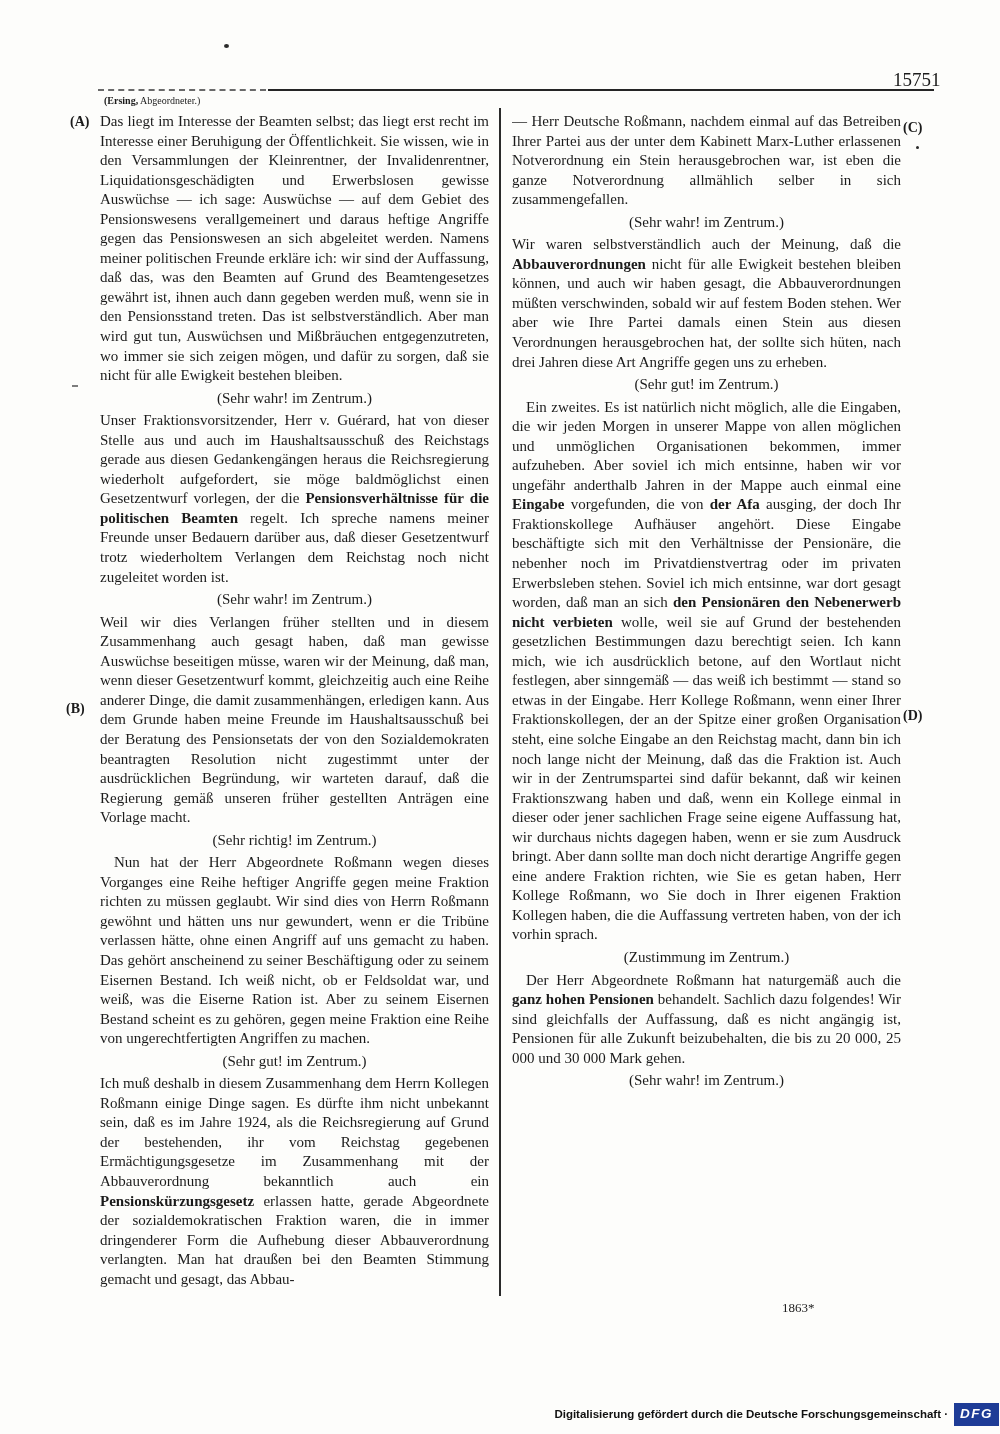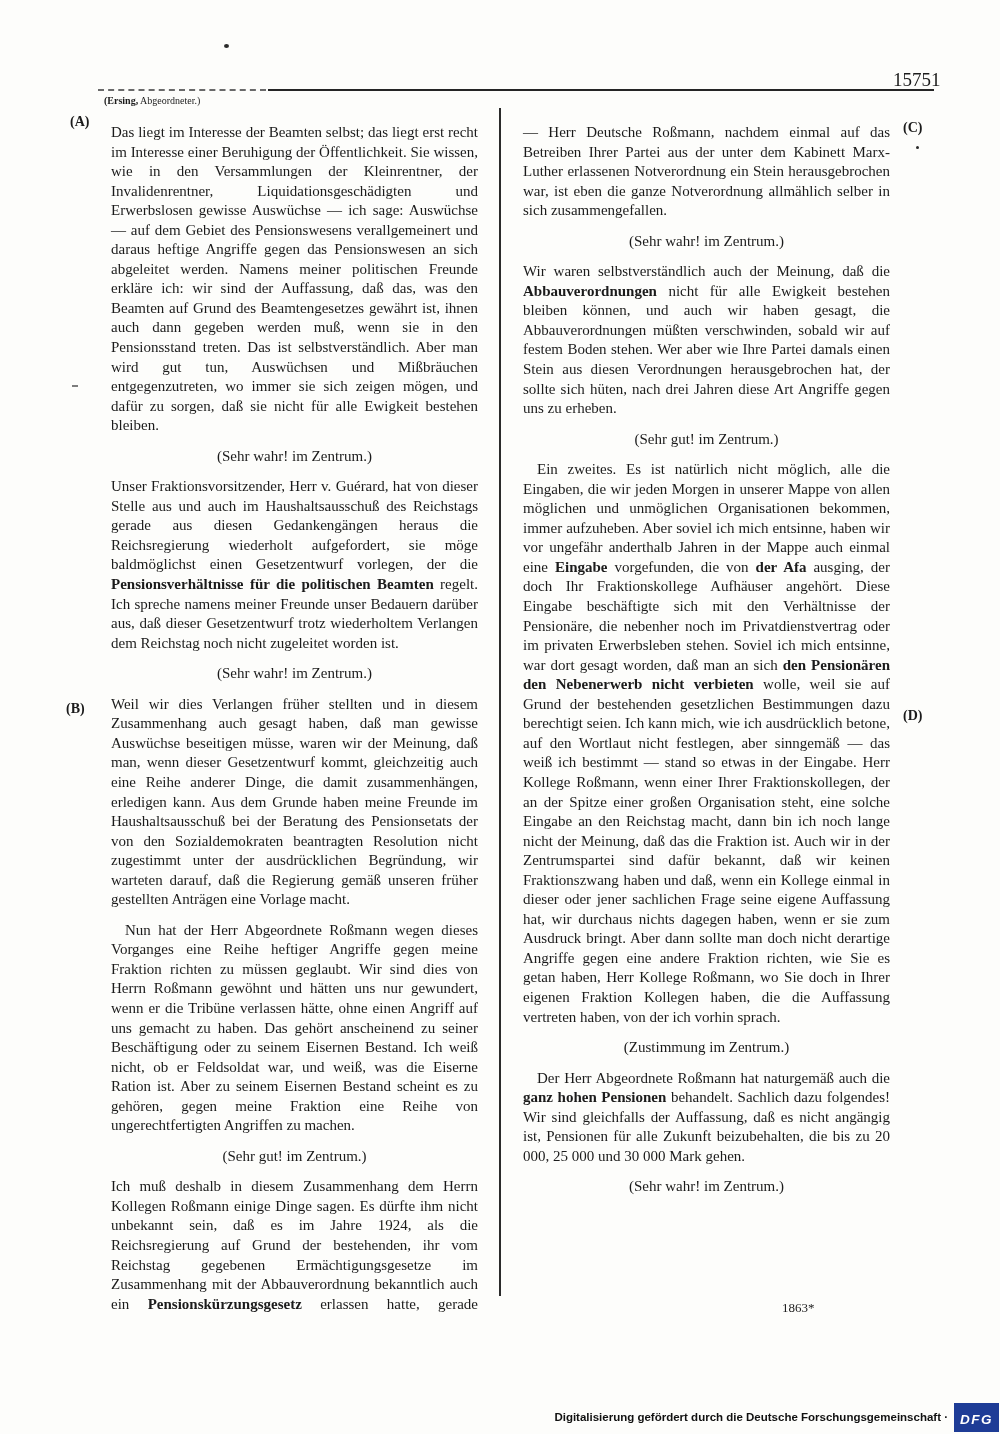--- a/index.html
+++ b/index.html
@@ -14,21 +14,21 @@
   .rule-dashed{position:absolute;left:98px;top:89px;width:168px;height:0;border-top:2px dashed #6a6a6a;}
   .speaker-line{position:absolute;left:104px;top:95px;font-size:10px;}
   .speaker-line .b{font-weight:bold;}
 
   
   .col{position:absolute;top:112px;width:389px;height:1200px;overflow:hidden;
        font-size:15px;line-height:19.55px;text-align:justify;
        -webkit-hyphens:auto;hyphens:auto;}
   .col-left{left:100px;}
   .col-right{left:512px;}
-  .col p{margin:11px;}
+  .col p{margin:0;}
   .col p.indent{text-indent:14px;}
   .col p.interjection{text-align:center;text-indent:0;margin:3px 22px;}
   .b{font-weight:bold;}
 
   .divider{position:absolute;left:499px;top:108px;width:2px;height:1188px;background:#2b2b2b;}
 
   
   .marker{position:absolute;font-size:14px;font-weight:bold;}
   .marker-a{left:70px;top:114px;}
   .marker-b{left:66px;top:701px;}
@@ -41,21 +41,21 @@
   .speck{position:absolute;background:#2a2a2a;border-radius:50%;}
   .speck-1{left:224px;top:44px;width:5px;height:4px;}
   .speck-2{left:916px;top:146px;width:3px;height:3px;}
   .speck-3{left:72px;top:385px;width:6px;height:2px;border-radius:0;background:#7d7d7d;}
 
   
   .digi-footer{position:absolute;right:1px;top:1403px;display:flex;align-items:center;gap:6px;
                font-family:"Liberation Sans","DejaVu Sans",sans-serif;}
   .digi-text{font-size:11.5px;font-weight:bold;color:#111;}
   .dfg-logo{display:inline-block;color:#fff;font-weight:bold;font-style:italic;
-            font-size:13.5px;line-height:1;padding:10px 6px 5px 6px;letter-spacing:1.5px;}
+            font-size:13.5px;line-height:1;padding:4px 6px 5px 6px;letter-spacing:1.5px;}
 </style>
 </head>
 <body>
 
 <div class="page">
 
   <div class="page-number">15751</div>
   <div class="rule-dashed"></div>
   <div class="rule-solid"></div>
 
@@ -65,20 +65,21 @@
   <div class="marker marker-b">(B)</div>
   <div class="marker marker-c">(C)</div>
   <div class="marker marker-d">(D)</div>
 
   <div class="col col-left" id="col-left">
       <p class="para"><span>Das liegt im Interesse der Beamten selbst; das liegt erst recht im Interesse einer Beruhigung der Öffentlichkeit. Sie wissen, wie in den Versammlungen der Kleinrentner, der Invalidenrentner, Liquidationsgeschädigten und Erwerbslosen gewisse Auswüchse — ich sage: Auswüchse — auf dem Gebiet des Pensionswesens verallgemeinert und daraus heftige Angriffe gegen das Pensionswesen an sich abgeleitet werden. Namens meiner politischen Freunde erkläre ich: wir sind der Auffassung, daß das, was den Beamten auf Grund des Beamtengesetzes gewährt ist, ihnen auch dann gegeben werden muß, wenn sie in den Pensionsstand treten. Das ist selbstverständlich. Aber man wird gut tun, Auswüchsen und Mißbräuchen entgegenzutreten, wo immer sie sich zeigen mögen, und dafür zu sorgen, daß sie nicht für alle Ewigkeit bestehen bleiben.</span></p>
       <p class="interjection">(Sehr wahr! im Zentrum.)</p>
       <p class="para"><span>Unser Fraktionsvorsitzender, Herr v. Guérard, hat von dieser Stelle aus und auch im Haushaltsausschuß des Reichstags gerade aus diesen Gedankengängen heraus die Reichsregierung wiederholt aufgefordert, sie möge baldmöglichst einen Gesetzentwurf vorlegen, der die </span><span class="b">Pensionsverhältnisse für die politischen Beamten</span><span> regelt. Ich spreche namens meiner Freunde unser Bedauern darüber aus, daß dieser Gesetzentwurf trotz wiederholtem Verlangen dem Reichstag noch nicht zugeleitet worden ist.</span></p>
       <p class="interjection">(Sehr wahr! im Zentrum.)</p>
       <p class="para"><span>Weil wir dies Verlangen früher stellten und in diesem Zusammenhang auch gesagt haben, daß man gewisse Auswüchse beseitigen müsse, waren wir der Meinung, daß man, wenn dieser Gesetzentwurf kommt, gleichzeitig auch eine Reihe anderer Dinge, die damit zusammenhängen, erledigen kann. Aus dem Grunde haben meine Freunde im Haushaltsausschuß bei der Beratung des Pensionsetats der von den Sozialdemokraten beantragten Resolution nicht zugestimmt unter der ausdrücklichen Begründung, wir warteten darauf, daß die Regierung gemäß unseren früher gestellten Anträgen eine Vorlage macht.</span></p>
+      <p class="interjection">(Sehr richtig! im Zentrum.)</p>
       <p class="para indent"><span>Nun hat der Herr Abgeordnete Roßmann wegen dieses Vorganges eine Reihe heftiger Angriffe gegen meine Fraktion richten zu müssen geglaubt. Wir sind dies von Herrn Roßmann gewöhnt und hätten uns nur gewundert, wenn er die Tribüne verlassen hätte, ohne einen Angriff auf uns gemacht zu haben. Das gehört anscheinend zu seiner Beschäftigung oder zu seinem Eisernen Bestand. Ich weiß nicht, ob er Feldsoldat war, und weiß, was die Eiserne Ration ist. Aber zu seinem Eisernen Bestand scheint es zu gehören, gegen meine Fraktion eine Reihe von ungerechtfertigten Angriffen zu machen.</span></p>
       <p class="interjection">(Sehr gut! im Zentrum.)</p>
       <p class="para"><span>Ich muß deshalb in diesem Zusammenhang dem Herrn Kollegen Roßmann einige Dinge sagen. Es dürfte ihm nicht unbekannt sein, daß es im Jahre 1924, als die Reichsregierung auf Grund der bestehenden, ihr vom Reichstag gegebenen Ermächtigungsgesetze im Zusammenhang mit der Abbauverordnung bekanntlich auch ein </span><span class="b">Pensionskürzungsgesetz</span><span> erlassen hatte, gerade Abgeordnete der sozialdemokratischen Fraktion waren, die in immer dringenderer Form die Aufhebung dieser Abbauverordnung verlangten. Man hat draußen bei den Beamten Stimmung gemacht und gesagt, das Abbau-</span></p>
     </div>
   <div class="divider"></div>
   <div class="col col-right" id="col-right">
       <p class="para"><span>— Herr Deutsche Roßmann, nachdem einmal auf das Betreiben Ihrer Partei aus der unter dem Kabinett Marx-Luther erlassenen Notverordnung ein Stein herausgebrochen war, ist eben die ganze Notverordnung allmählich selber in sich zusammengefallen.</span></p>
       <p class="interjection">(Sehr wahr! im Zentrum.)</p>
       <p class="para"><span>Wir waren selbstverständlich auch der Meinung, daß die </span><span class="b">Abbauverordnungen</span><span> nicht für alle Ewigkeit bestehen bleiben können, und auch wir haben gesagt, die Abbauverordnungen müßten verschwinden, sobald wir auf festem Boden stehen. Wer aber wie Ihre Partei damals einen Stein aus diesen Verordnungen herausgebrochen hat, der sollte sich hüten, nach drei Jahren diese Art Angriffe gegen uns zu erheben.</span></p>
       <p class="interjection">(Sehr gut! im Zentrum.)</p>

